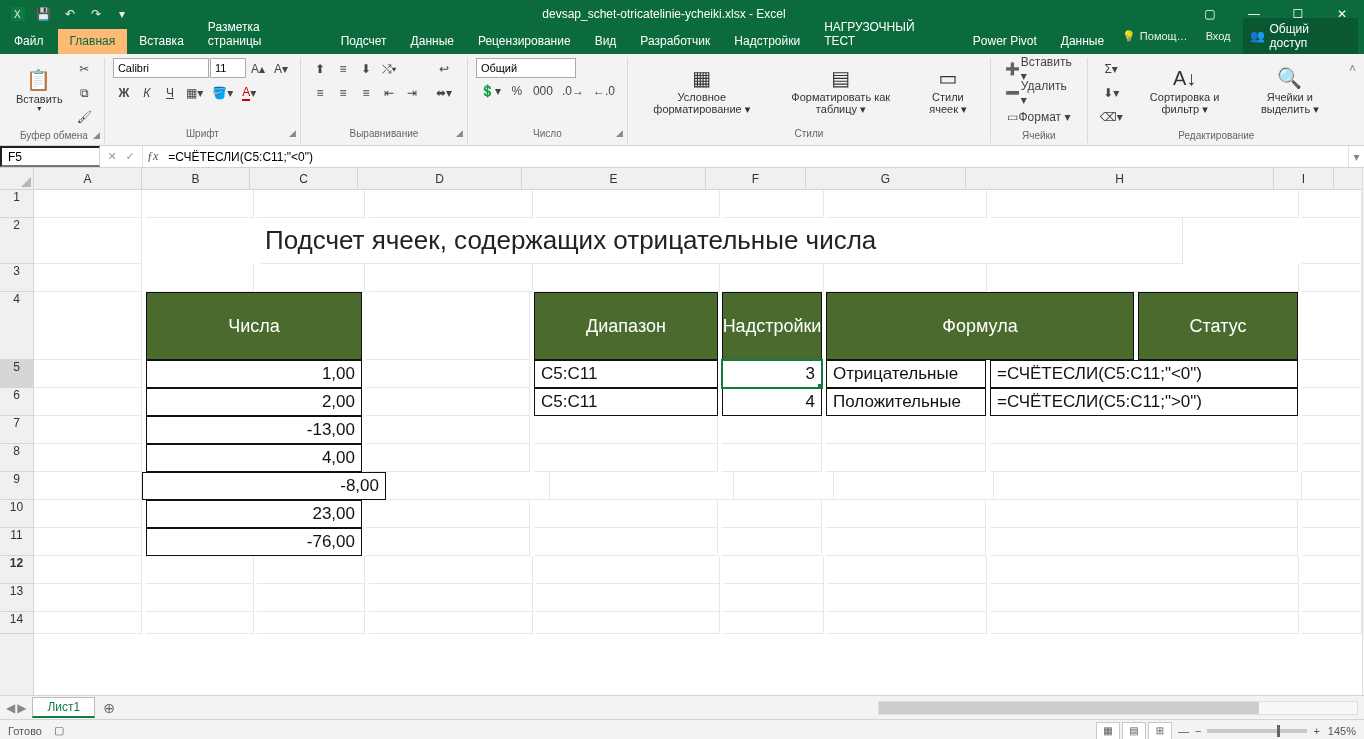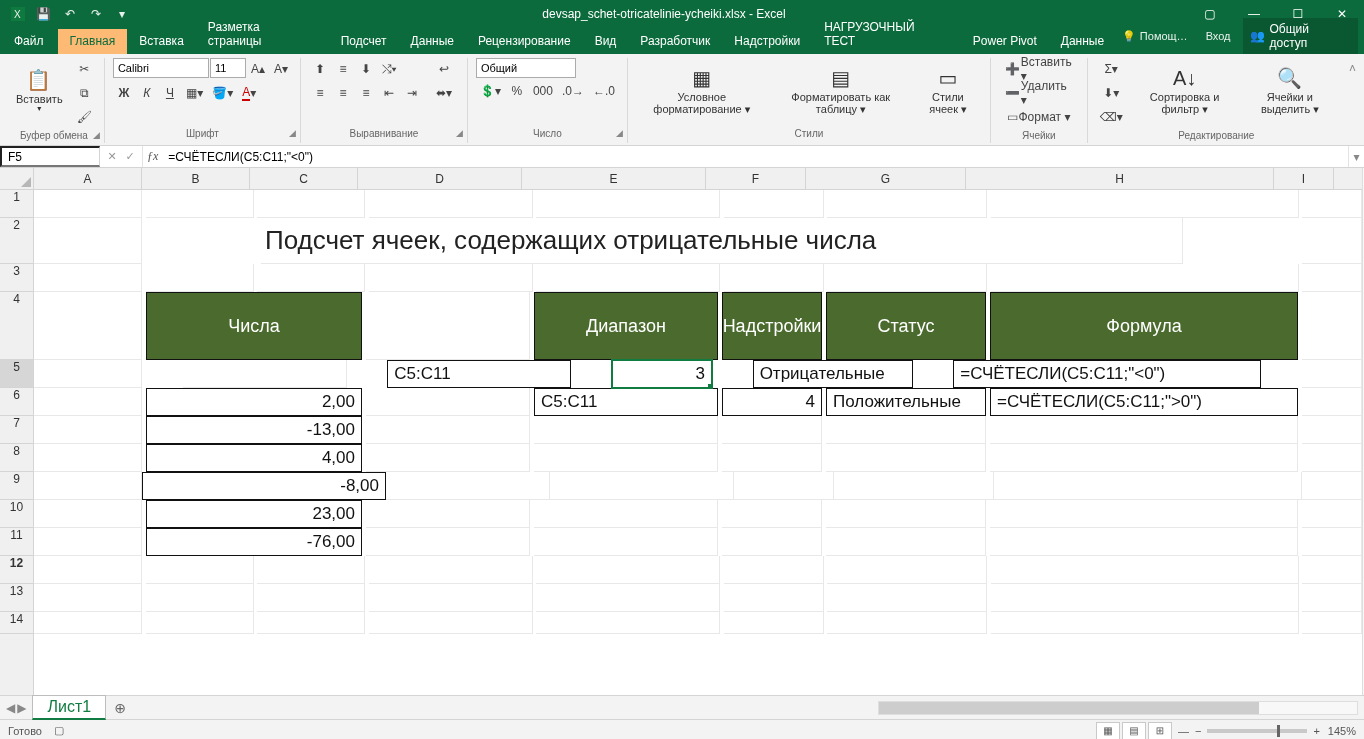--- a/index.html
+++ b/index.html
@@ -74,21 +74,21 @@
 .hdr-cell { background:#4a6b2d; color:#fff; font-size:18px; display:flex; align-items:center; justify-content:center; border:1px solid #111 !important;}
 .data-cell { font-size:17px; color:#111; border:1px solid #111 !important; padding:2px 6px; display:flex; align-items:center;}
 .num { justify-content:flex-end;}
 .txt { justify-content:flex-start;}
 .sel-cell { outline:2px solid #107c41; outline-offset:-1px; position:relative; z-index:3;}
 .sel-cell::after{ content:""; position:absolute; right:-3px; bottom:-3px; width:6px; height:6px; background:#107c41;}
 
 
 .sheettabs { height:24px; border-top:1px solid #d4d4d4; display:flex; align-items:center; background:#f3f3f3;}
 .sheettabs .nav { display:flex; gap:2px; padding:0 6px; color:#888;}
-.sheettabs .stab { border:1px solid #bdbdbd; border-bottom:2px solid #107c41; background:#fff; padding:2px 14px; font-size:16px; color:#107c41;}
+.sheettabs .stab { border:1px solid #bdbdbd; border-bottom:2px solid #107c41; background:#fff; padding:2px 14px; font-size:12px; color:#107c41;}
 .sheettabs .plus { padding:0 8px; color:#666; font-size:14px;}
 .sheettabs .hscroll { flex:1; display:flex; justify-content:flex-end; align-items:center; padding-right:6px;}
 .hscroll-track { width:480px; height:14px; background:#f8f8f8; border:1px solid #dedede; position:relative;}
 .hscroll-thumb { position:absolute; left:0; top:0; bottom:0; width:380px; background:#cdcdcd;}
 
 
 .status { height:22px; background:#f3f3f3; border-top:1px solid #d4d4d4; display:flex; align-items:center; font-size:11px; color:#555; padding:0 8px;}
 .status .spacer{flex:1;}
 .status .vbtn{ width:24px; height:18px; border:1px solid #c9c9c9; margin-left:2px; display:flex; align-items:center; justify-content:center; font-size:10px; background:#fff;}
 .status .zoom-track{ width:100px; height:4px; background:#c9c9c9; margin:0 6px; position:relative;}
@@ -370,27 +370,28 @@
             <div class="cell cH"></div>
             <div class="cell cI"></div>
           </div>
 
         <div class="gridrow r4">
           <div class="cell cA"></div>
           <div class="cell hdr-cell" style="width:216px">Числа</div>
           <div class="cell cD"></div>
           <div class="cell hdr-cell cE">Диапазон</div>
           <div class="cell hdr-cell cF">Надстройки</div>
+          <div class="cell hdr-cell cH">Формула</div>
           <div class="cell hdr-cell cG">Статус</div>
-          <div class="cell hdr-cell cH">Формула</div>
           <div class="cell cI"></div>
         </div>
 
         <div class="gridrow r5">
           <div class="cell cA"></div>
+          <div class="cell data-cell num" style="width:216px">1,00</div>
           <div class="cell cD"></div>
           <div class="cell data-cell txt cE">C5:C11</div>
           <div class="cell data-cell num cF sel-cell">3</div>
           <div class="cell data-cell txt cG">Отрицательные</div>
           <div class="cell data-cell txt cH">=СЧЁТЕСЛИ(C5:C11;"&lt;0")</div>
           <div class="cell cI"></div>
         </div>
 
         <div class="gridrow r6">
           <div class="cell cA"></div>

